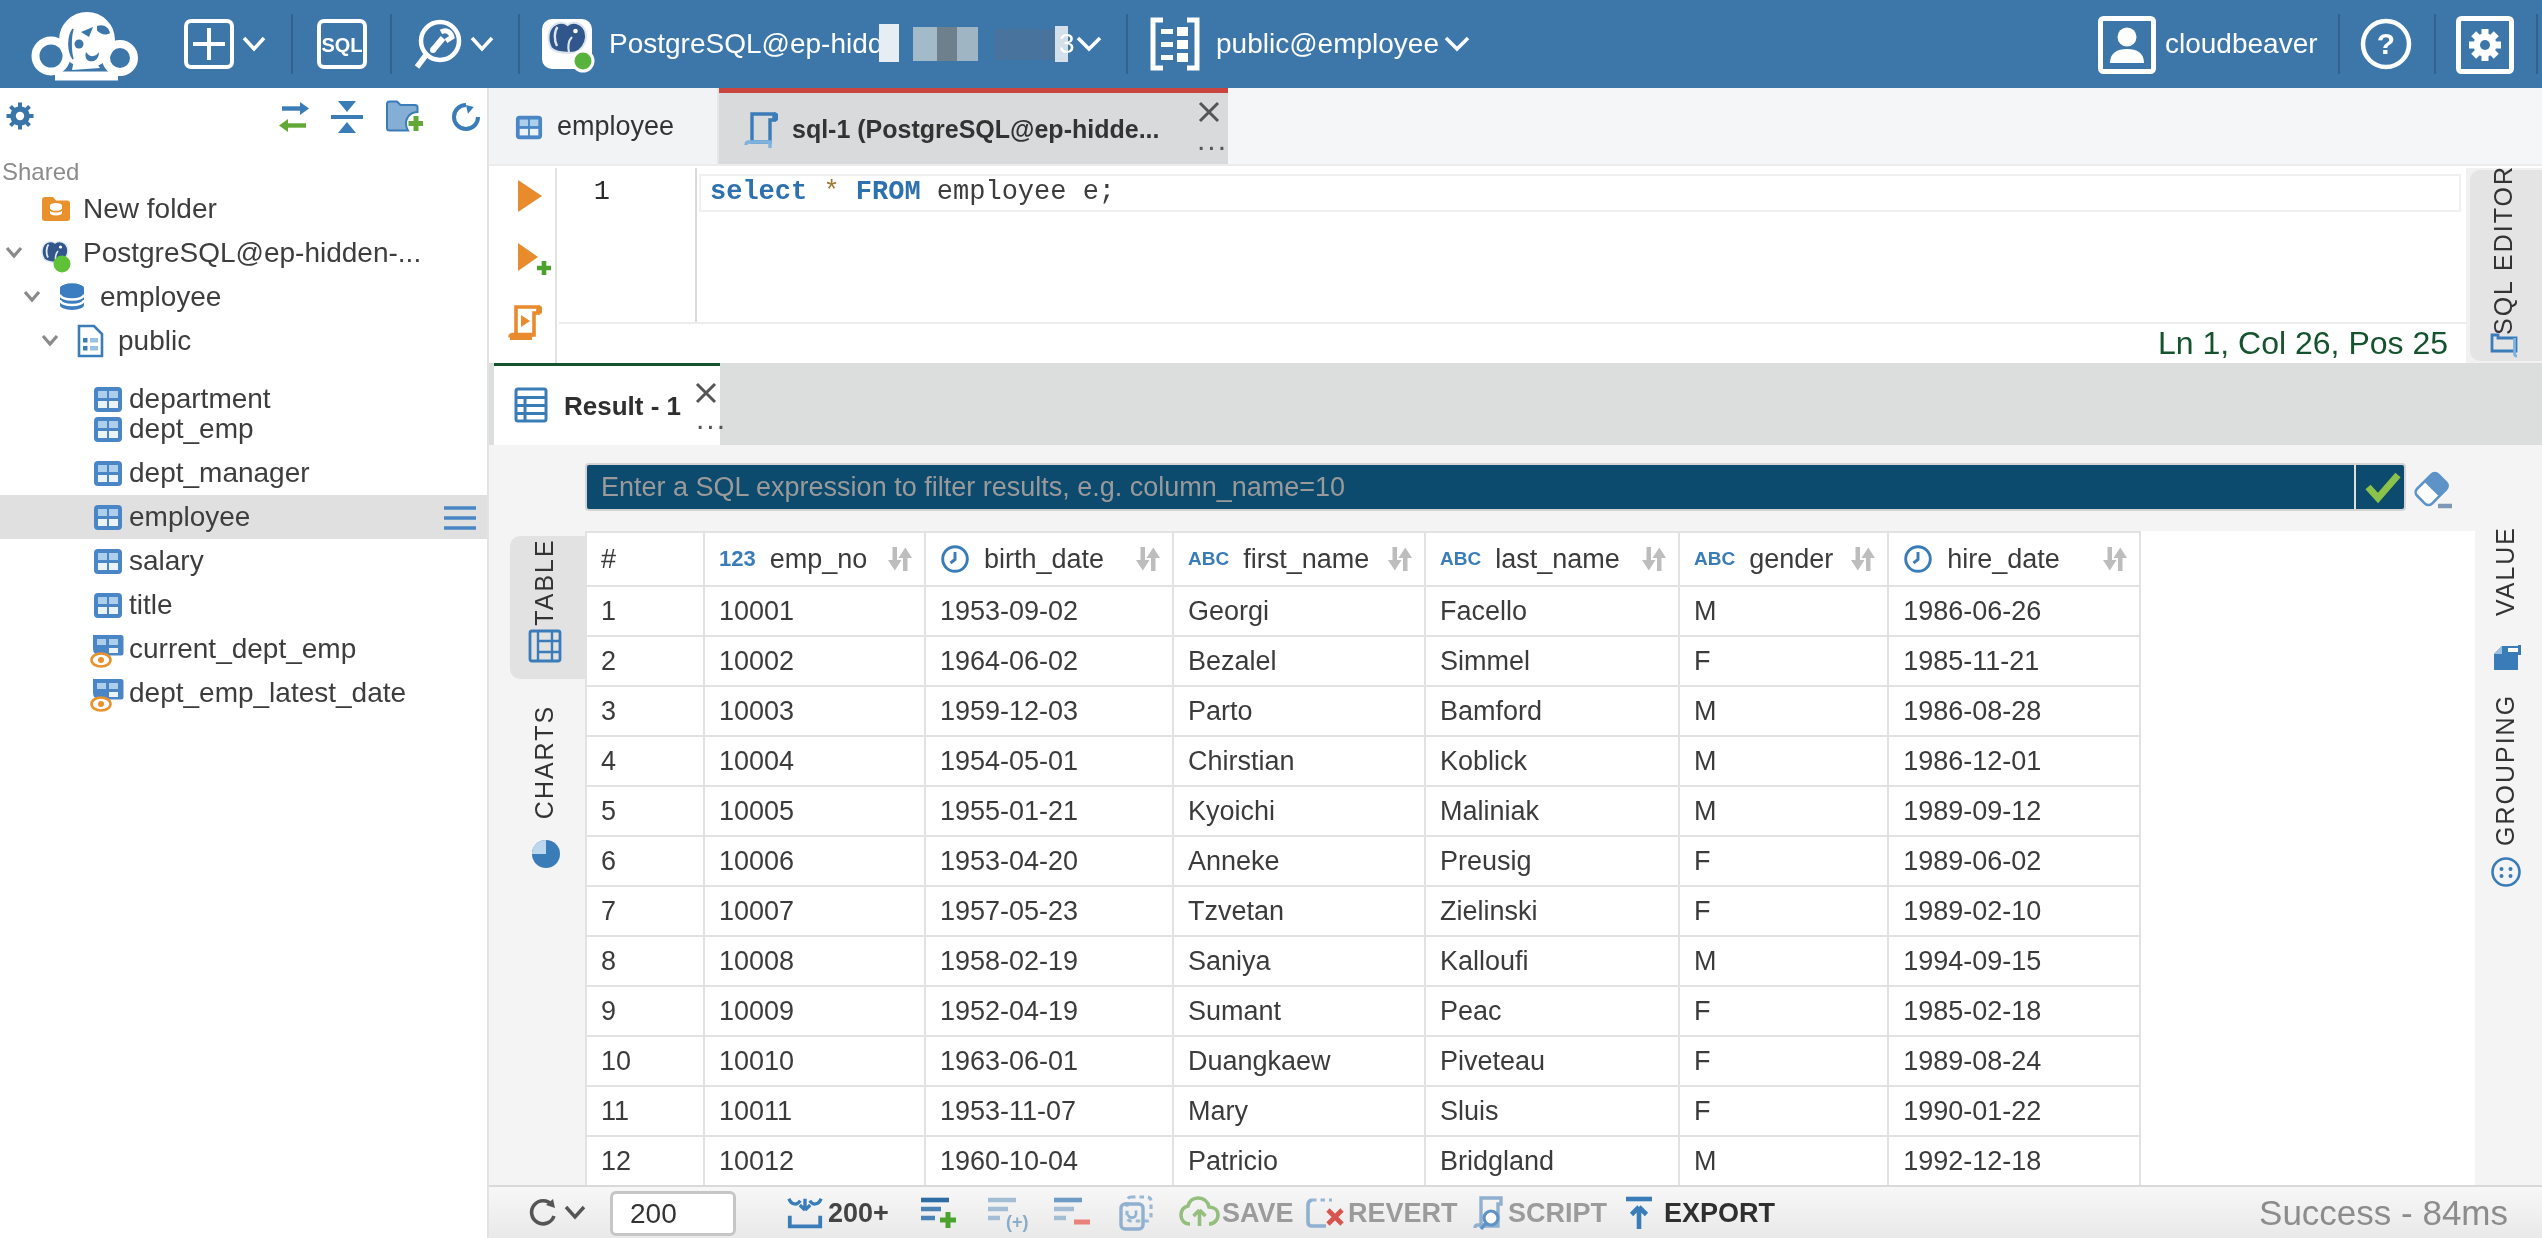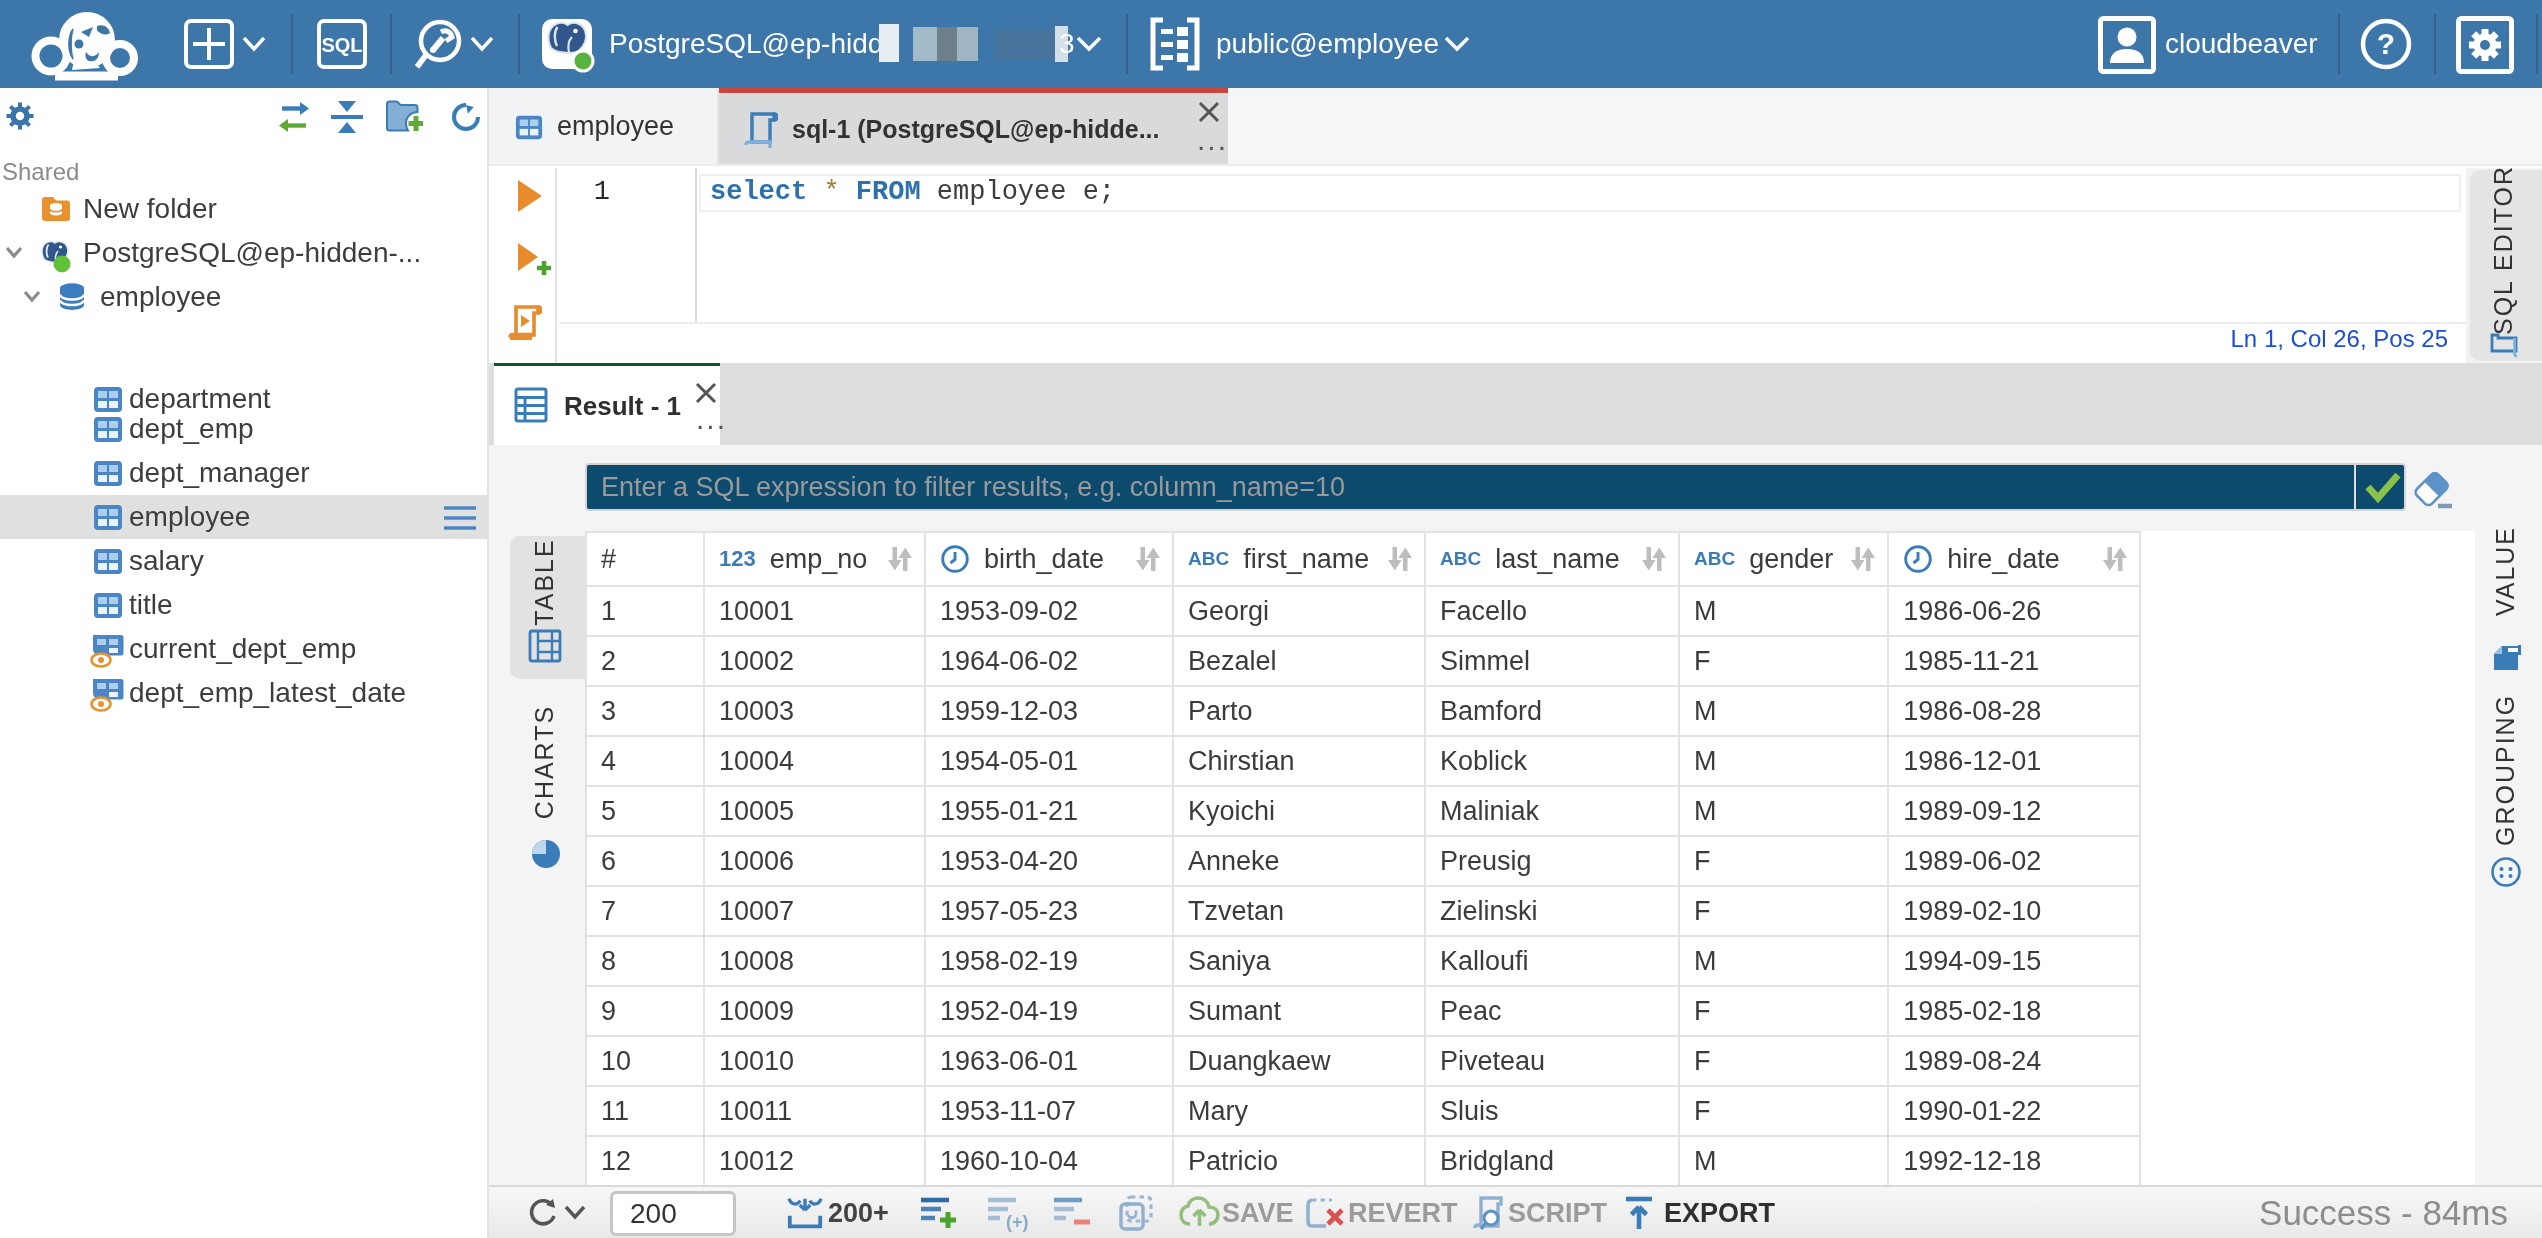--- a/index.html
+++ b/index.html
@@ -28,21 +28,21 @@
 
 
 #editor { position:absolute; left:489px; top:168px; width:1977px; height:195px; background:#fff; }
 #ed-iconcol { position:absolute; left:0; top:0; width:68px; height:195px; border-right:2px solid #e2e2e2; }
 #ed-gutter { position:absolute; left:70px; top:0; width:138px; height:154px; border-right:2px solid #d9d9d9; }
 #ed-gutter .ln { position:absolute; right:85px; top:9px; font-family:"Liberation Mono",monospace; font-size:27px; color:#2b2b2b; }
 #ed-code { position:absolute; left:221px; top:9px; font-family:"Liberation Mono",monospace; font-size:27px; white-space:pre; color:#3c3c3c; }
 #ed-code .kw { color:#2d71ae; font-weight:bold; }
 #ed-code .op { color:#9f7a33; }
 #ed-botline { position:absolute; left:70px; top:154px; width:1907px; height:2px; background:#ececec; }
-#ed-status { position:absolute; right:18px; top:157px; font-size:24px; color:#1d4ed8; }
+#ed-status { position:absolute; right:18px; top:157px; font-size:32px; color:#14532d; }
 #ed-rail { position:absolute; left:2466px; top:168px; width:76px; height:195px; background:#f1f1f2; }
 
 
 .vtext { position:absolute; font-size:25px; color:#333; white-space:nowrap; transform:rotate(-90deg); transform-origin:center center; letter-spacing:2px; }
 
 #sqled-tab { position:absolute; left:2470px; top:170px; width:72px; height:191px; background:#e4e4e5; border-radius:10px 0 0 10px; }
 #table-tab { position:absolute; left:510px; top:536px; width:75px; height:143px; background:#e2e2e3; border-radius:10px 0 0 10px; }
 
 
 #resultstrip { position:absolute; left:489px; top:363px; width:2053px; height:82px; background:#dcdddd; }
@@ -250,20 +250,33 @@
     <div class="trow" style="top:187px;">
       <svg class="abs" style="left:23px;top:15px;" width="18" height="13" viewBox="0 0 18 13">
           <path d="M2 2 L9 10 L16 2" stroke="#8a8a8a" stroke-width="3.2" fill="none"></path>
         </svg>
       <svg class="abs" style="left:57px;top:7px;" width="30" height="30" viewBox="0 0 30 30">
         <path d="M3 6.5 A12 5 0 0 1 27 6.5 V23 A12 5 0 0 1 3 23 Z" fill="#3c7dc1"></path>
         <ellipse cx="15" cy="6.5" rx="12" ry="5" fill="#3c7dc1"></ellipse>
         <path d="M3 12.5 A12 5 0 0 0 27 12.5 M3 18 A12 5 0 0 0 27 18" fill="none" stroke="#fff" stroke-width="2.4"></path>
       </svg>
       <span class="lbl" style="left:100px;">employee</span>
+    </div>
+    <div class="trow" style="top:231px;">
+      <svg class="abs" style="left:41px;top:15px;" width="18" height="13" viewBox="0 0 18 13">
+          <path d="M2 2 L9 10 L16 2" stroke="#8a8a8a" stroke-width="3.2" fill="none"></path>
+        </svg>
+      <svg class="abs" style="left:75px;top:5px;" width="30" height="34" viewBox="0 0 30 34">
+        <path d="M4 2 H19 L27 10 V32 H4 Z" fill="#fff" stroke="#3a7cb8" stroke-width="2.6"></path>
+        <rect x="8" y="14" width="4.5" height="4.5" fill="#3a7cb8"></rect>
+          <rect x="15" y="14" width="8" height="4.5" fill="#9cc0e2"></rect>
+        <rect x="8" y="22" width="4.5" height="4.5" fill="#3a7cb8"></rect>
+          <rect x="15" y="22" width="8" height="4.5" fill="#9cc0e2"></rect>
+      </svg>
+      <span class="lbl" style="left:118px;">public</span>
     </div>
     <div class="trow" style="top:289px;">
         <svg class="abs tbl-ic" style="left:93px;top:7px;" width="30" height="30" viewBox="0 0 30 30">
           <rect x="1" y="3" width="28" height="25" rx="4" fill="#4a86c5"></rect>
           <rect x="5" y="7" width="9" height="7" fill="#aecfeb"></rect>
           <rect x="16" y="7" width="9" height="7" fill="#aecfeb"></rect>
           <rect x="5" y="17" width="9" height="7" fill="#eaf2fa"></rect>
           <rect x="16" y="17" width="9" height="7" fill="#eaf2fa"></rect>
         </svg>
         <span class="lbl" style="left:129px;">department</span>

